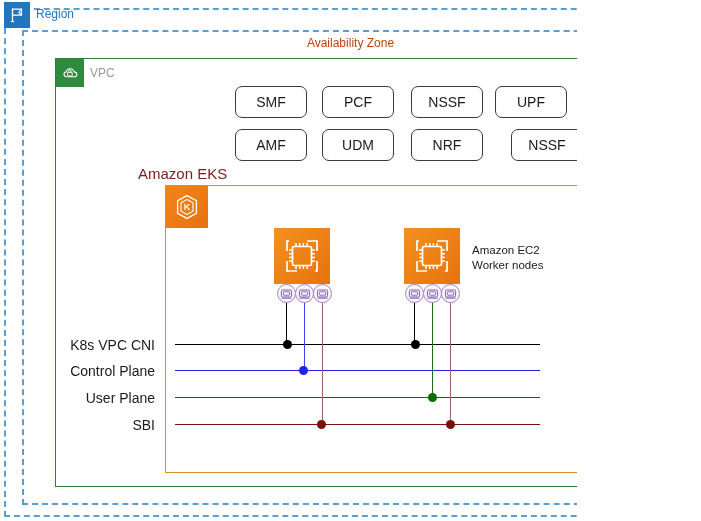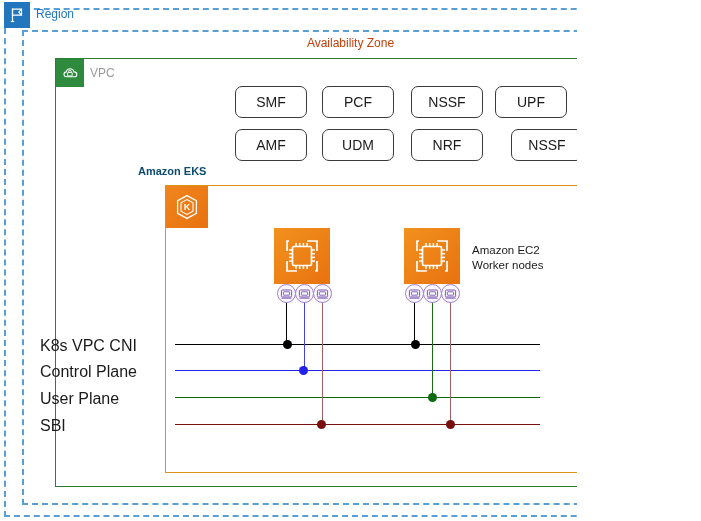--- a/index.html
+++ b/index.html
@@ -122,24 +122,23 @@
     top: 185px;
     width: 436px;
     height: 288px;
     border: 1.5px solid #d9921a;
     box-sizing: border-box;
   }
   .eks-label {
     position: absolute;
     left: 138px;
     top: 165px;
-    font-size: 11px;
-    color: #0c4a6e;
-    white-space: nowrap;
-    font-weight: bold;
+    font-size: 15px;
+    color: #7f1d1d;
+    white-space: nowrap;
   }
   .eks-icon {
     position: absolute;
     left: 166px;
     top: 186px;
     width: 42px;
     height: 42px;
     background: linear-gradient(135deg, #f0851c 0%, #e8720f 100%);
     display: flex;
     align-items: center;
@@ -180,23 +179,23 @@
 
   
   .lane-line {
     position: absolute;
     height: 0;
     border-top-width: 1.6px;
     border-top-style: solid;
   }
   .lane-label {
     position: absolute;
-    font-size: 16px;
+    font-size: 14px;
     color: #1b1b1b;
-    text-align: left;
+    text-align: right;
     white-space: nowrap;
   }
 
   
   .drop-line {
     position: absolute;
     width: 0;
     border-left-width: 1.6px;
     border-left-style: solid;
   }

